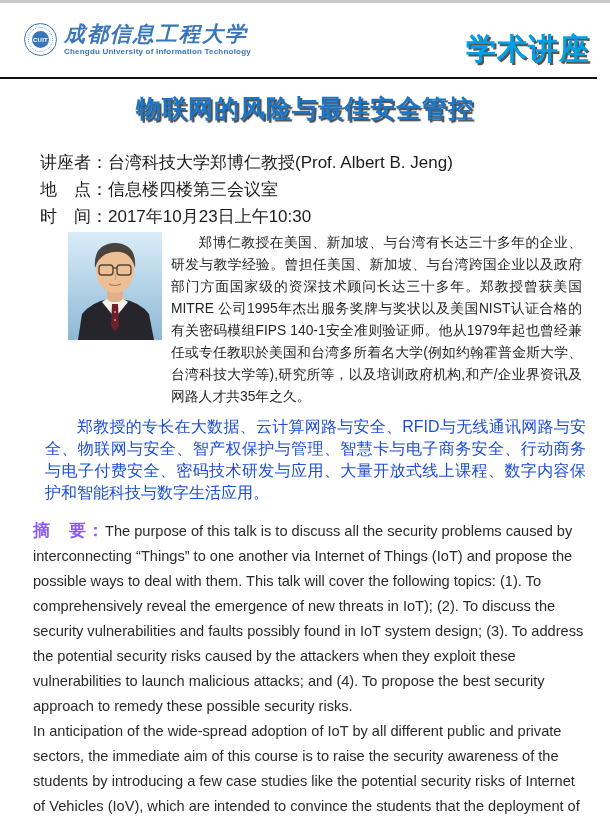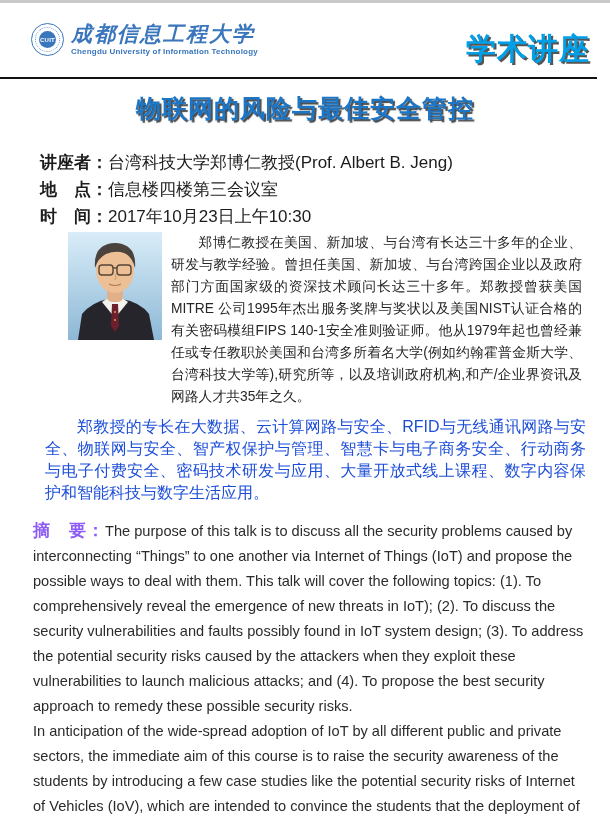--- a/index.html
+++ b/index.html
@@ -3,21 +3,21 @@
 <meta charset="utf-8">
 <style>
   html,body{margin:0;padding:0;}
   body{
     width:610px;height:821px;background:#ffffff;overflow:hidden;
     font-family:"Liberation Sans","DejaVu Sans",sans-serif;
     -webkit-font-smoothing:antialiased;
   }
   .top-strip{height:3px;background:#c9c9c9;}
   
-  .header{display:flex;justify-content:space-between;align-items:flex-start;padding:20px 20px 0 24px;margin-left:7px;}
+  .header{display:flex;justify-content:space-between;align-items:flex-start;padding:20px 20px 0 24px;}
   .logo-block{display:flex;align-items:flex-start;gap:7px;}
   .logo-circle{
     width:33px;height:33px;border-radius:50%;border:1.5px solid #3a76bb;background:#fff;
     display:flex;align-items:center;justify-content:center;box-sizing:border-box;
   }
   .logo-ring{
     width:25px;height:25px;border-radius:50%;border:1px dotted #6f9bd0;
     display:flex;align-items:center;justify-content:center;box-sizing:border-box;
   }
   .logo-core{
@@ -37,21 +37,21 @@
   }
   .header-rule{border:none;border-top:2px solid #121212;margin:7px 13px 0 0;}
   
   .title{
     text-align:center;margin-top:13px;font-size:25px;font-weight:700;color:#1b76c8;
     letter-spacing:1px;text-shadow:2px 2px 1px #4a4a4a;
   }
   
   .info{margin:24px 0 0 40px;font-size:17px;color:#1c1c1c;}
   .info-row{line-height:27px;white-space:nowrap;}
-  .info-label{font-weight:bold;}
+  .info-label{font-weight:normal;}
   
   .bio-row{display:flex;margin:2px 28px 0 40px;gap:9px;align-items:flex-start;padding-left:28px;}
   .photo{width:94px;height:108px;flex:0 0 auto;display:block;}
   .bio-text{
     flex:1;font-size:13.8px;line-height:22px;color:#262626;text-align:justify;text-indent:2em;
   }
   .expertise{
     margin:8px 24px 0 45px;font-size:16px;line-height:22px;color:#1d4ed8;
     text-align:justify;text-indent:2em;
   }

